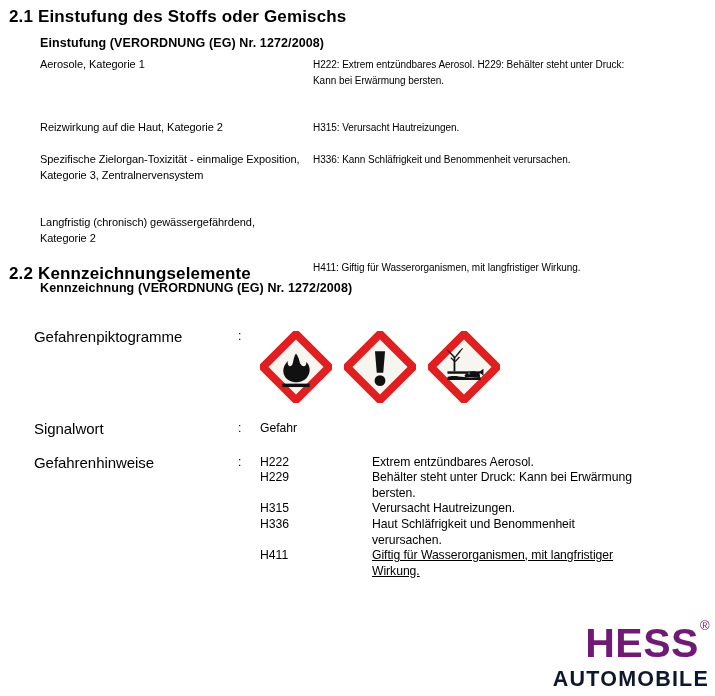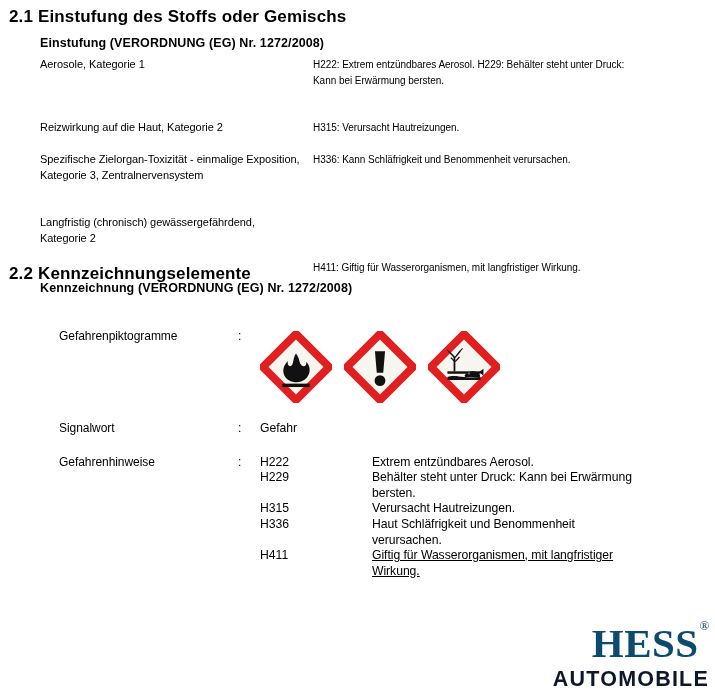--- a/index.html
+++ b/index.html
@@ -61,22 +61,22 @@
     width: 316px;
     font-size: 10px;
     line-height: 15.6px;
     letter-spacing: -0.05px;
   }
 
   
   .lbl-row { position: absolute; left: 0; width: 715px; }
   .lbl-name {
     position: absolute;
-    left: 59px;
-    font-size: 12px;
+    left: 34px;
+    font-size: 15px;
     line-height: 15.6px;
     white-space: nowrap;
     letter-spacing: -0.05px;
   }
   .lbl-colon {
     position: absolute;
     left: 238px;
     font-size: 12.2px;
     line-height: 15.6px;
   }
@@ -124,25 +124,25 @@
 
   
   .logo {
     position: absolute;
     right: 6px;
     bottom: 6px;
     text-align: right;
     line-height: 1;
   }
   .logo-main {
-    font-family: Liberation Serif, serif;
+    font-family: Liberation Sans, sans-serif;
     font-size: 41px;
     font-weight: bold;
     letter-spacing: 0.5px;
-    color: #0c4a6e;
+    color: #701a75;
     display: inline-block;
     position: relative;
   }
   .logo-reg {
     font-size: 13px;
     font-weight: normal;
     vertical-align: super;
     position: relative;
     top: -12px;
     left: 1px;

